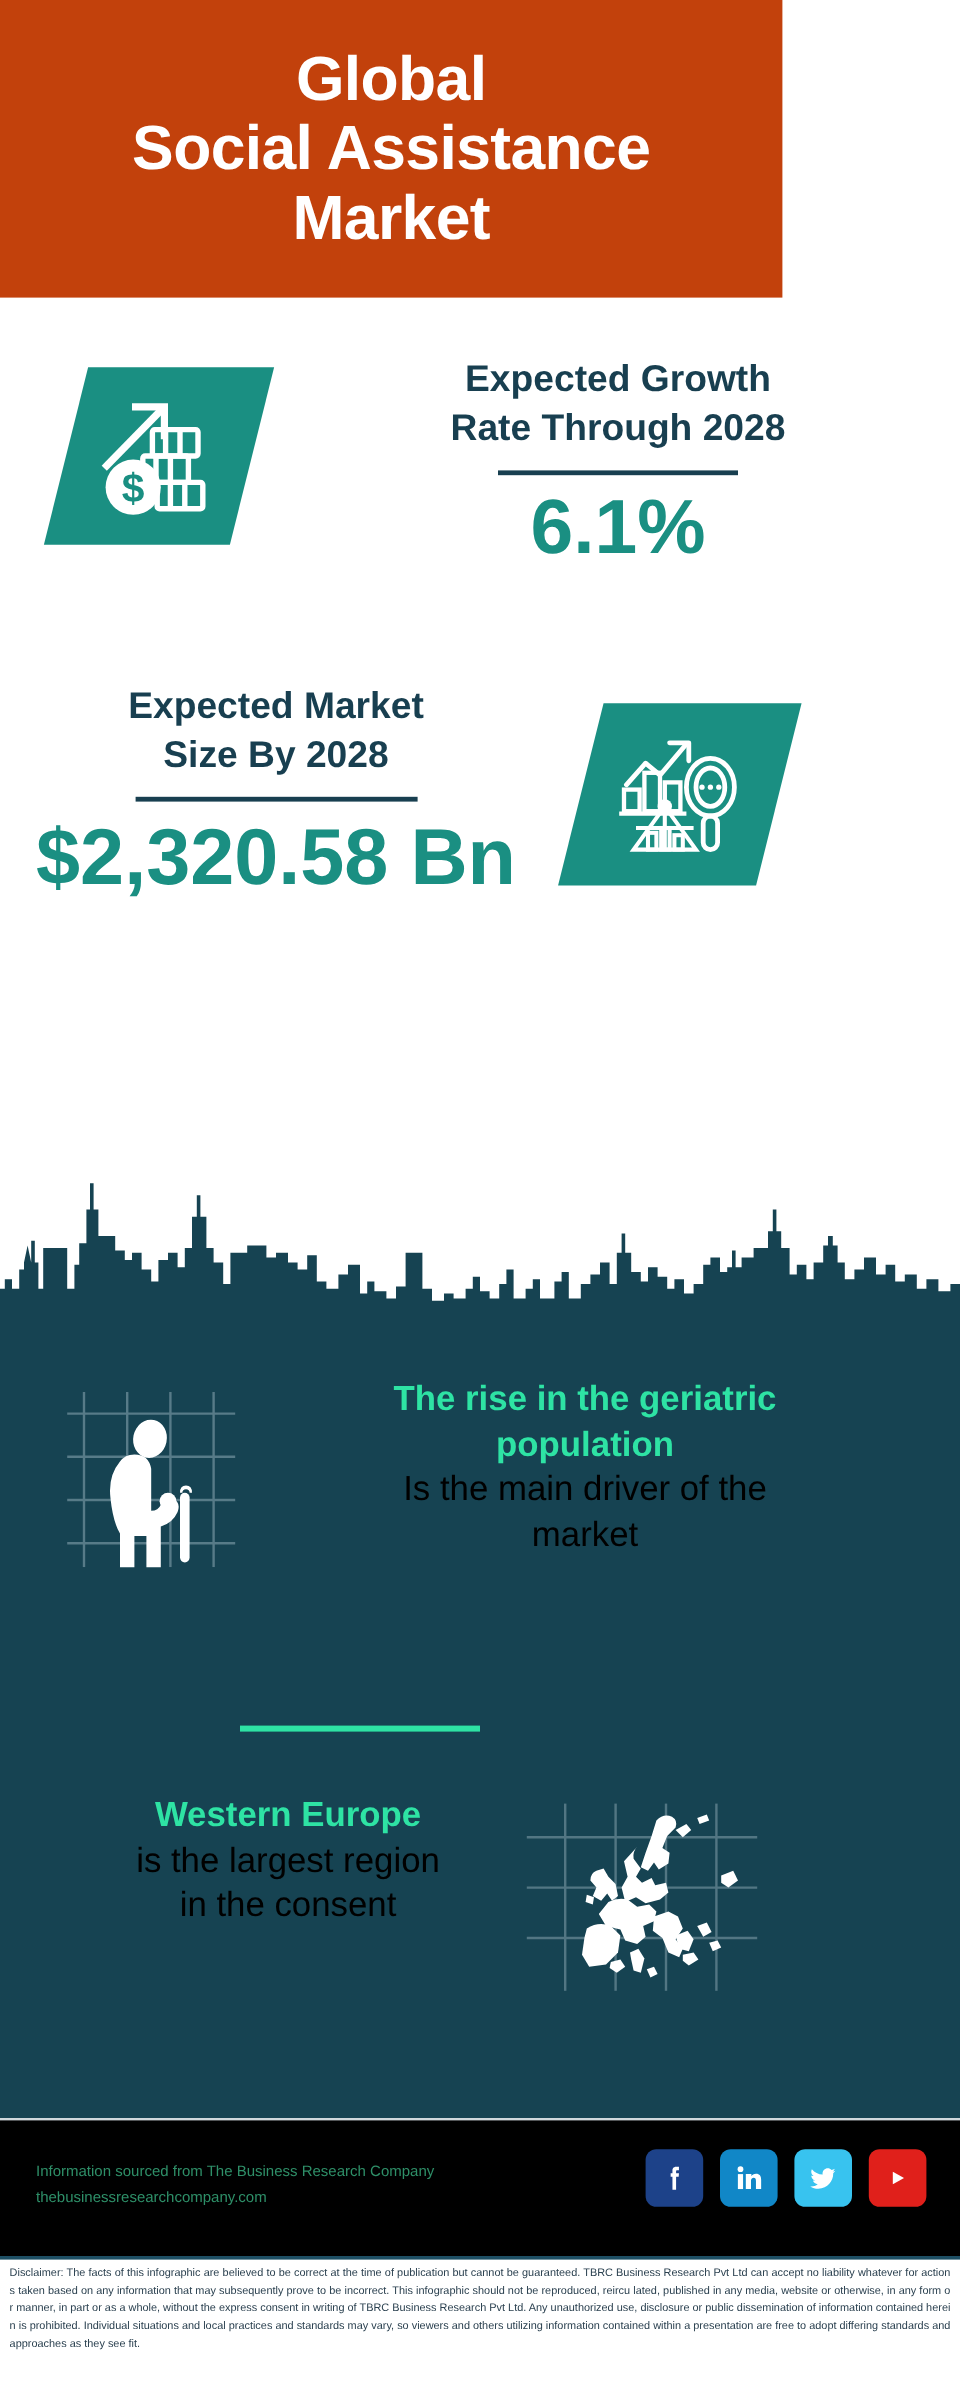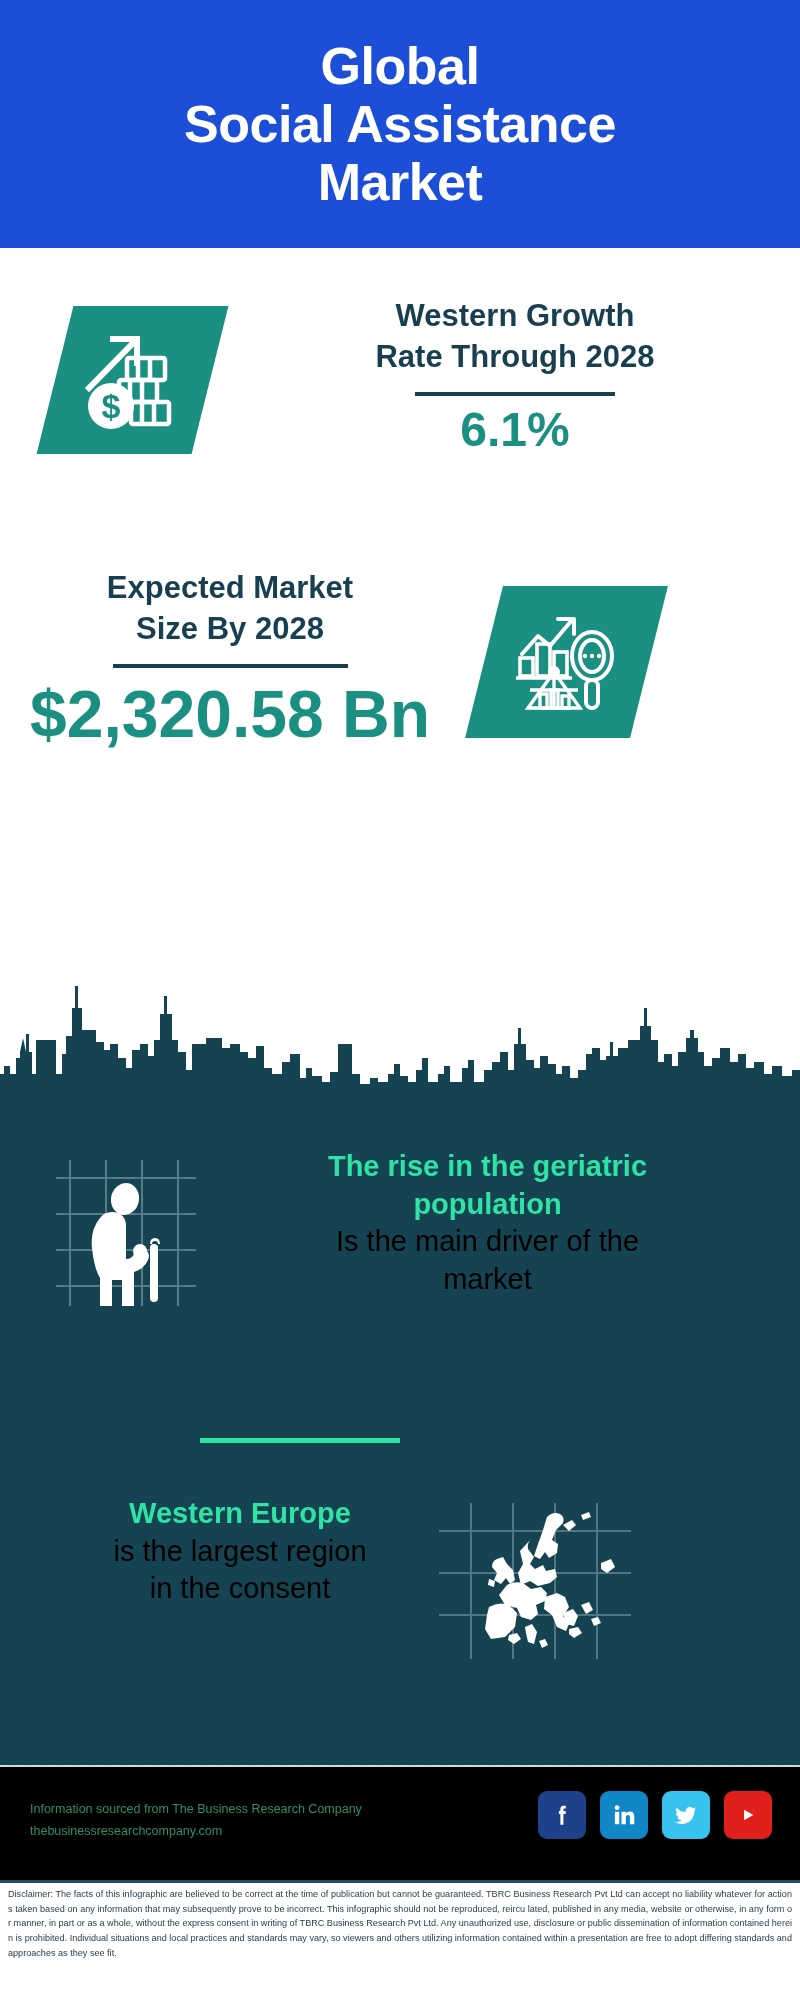--- a/index.html
+++ b/index.html
@@ -6,22 +6,22 @@
   html,body{ background:#ffffff; }
   body{
     width:800px; height:2000px; position:relative; overflow:hidden;
     font-family:"Liberation Sans", sans-serif;
     -webkit-font-smoothing:antialiased;
   }
   .page{ width:800px; height:2000px; position:relative; background:#ffffff; }
 
   
   .header{
-    position:absolute; left:0; top:0; width:800px; height:248px;
-    background:#1d4ed8; display:flex; flex-direction:column;
+    position:absolute; left:0; top:0; width:652px; height:248px;
+    background:#c2410c; display:flex; flex-direction:column;
     align-items:center; justify-content:center;
   }
   .header h1{
     color:#ffffff; font-weight:bold; font-size:52px; line-height:1.12;
     text-align:center; letter-spacing:-0.5px;
     font-family:"Liberation Sans", sans-serif;
   }
   .header h1 .ln{ display:block; white-space:nowrap; }
 
   
@@ -40,21 +40,21 @@
     position:absolute; left:270px; top:48px; width:490px; text-align:center;
   }
   .stat-label{
     color:#183f50; font-weight:bold; font-size:31px; line-height:1.32;
     font-family:"Liberation Sans", sans-serif;
   }
   .rule-dark{
     width:200px; height:4px; background:#183f50; margin:14px auto 0 auto;
   }
   .stat-value{
-    color:#1a8f82; font-weight:bold; font-size:48px; line-height:1.1;
+    color:#1a8f82; font-weight:bold; font-size:64px; line-height:1.1;
     margin-top:8px; font-family:"Liberation Sans", sans-serif;
   }
 
   
   .stat2{ position:absolute; left:0; top:548px; width:704px; height:250px; }
   .icon2{ right:55px; top:38px; width:165px; height:152px; position:absolute;
           background:#1a8f82; transform:skewX(-14deg); }
   .stat2 .txtwrap{ position:absolute; left:20px; top:20px; width:420px; text-align:center; }
   .stat2 .rule-dark{ width:235px; }
   .stat2 .stat-value{ font-size:66px; margin-top:10px; }
@@ -154,21 +154,21 @@
             <rect x="52" y="74" width="38" height="22" rx="2"></rect>
             <line x1="63" y1="74" x2="63" y2="96"></line>
             <line x1="75" y1="74" x2="75" y2="96"></line>
           </g>
           <circle cx="32" cy="78" r="23" fill="#ffffff"></circle>
           <text x="32" y="90" font-size="34" font-weight="bold" fill="#1a8f82" text-anchor="middle" font-family="Liberation Sans, sans-serif">$</text>
         </svg>
       </div>
     </div>
     <div class="txtwrap">
-      <div class="stat-label">Western Growth</div>
+      <div class="stat-label">Expected Growth</div>
       <div class="stat-label">Rate Through 2028</div>
       <div class="rule-dark"></div>
       <div class="stat-value">6.1%</div>
     </div>
   </div>
 
   <div class="stat2">
     <div class="txtwrap">
       <div class="stat-label">Expected Market</div>
       <div class="stat-label">Size By 2028</div>

